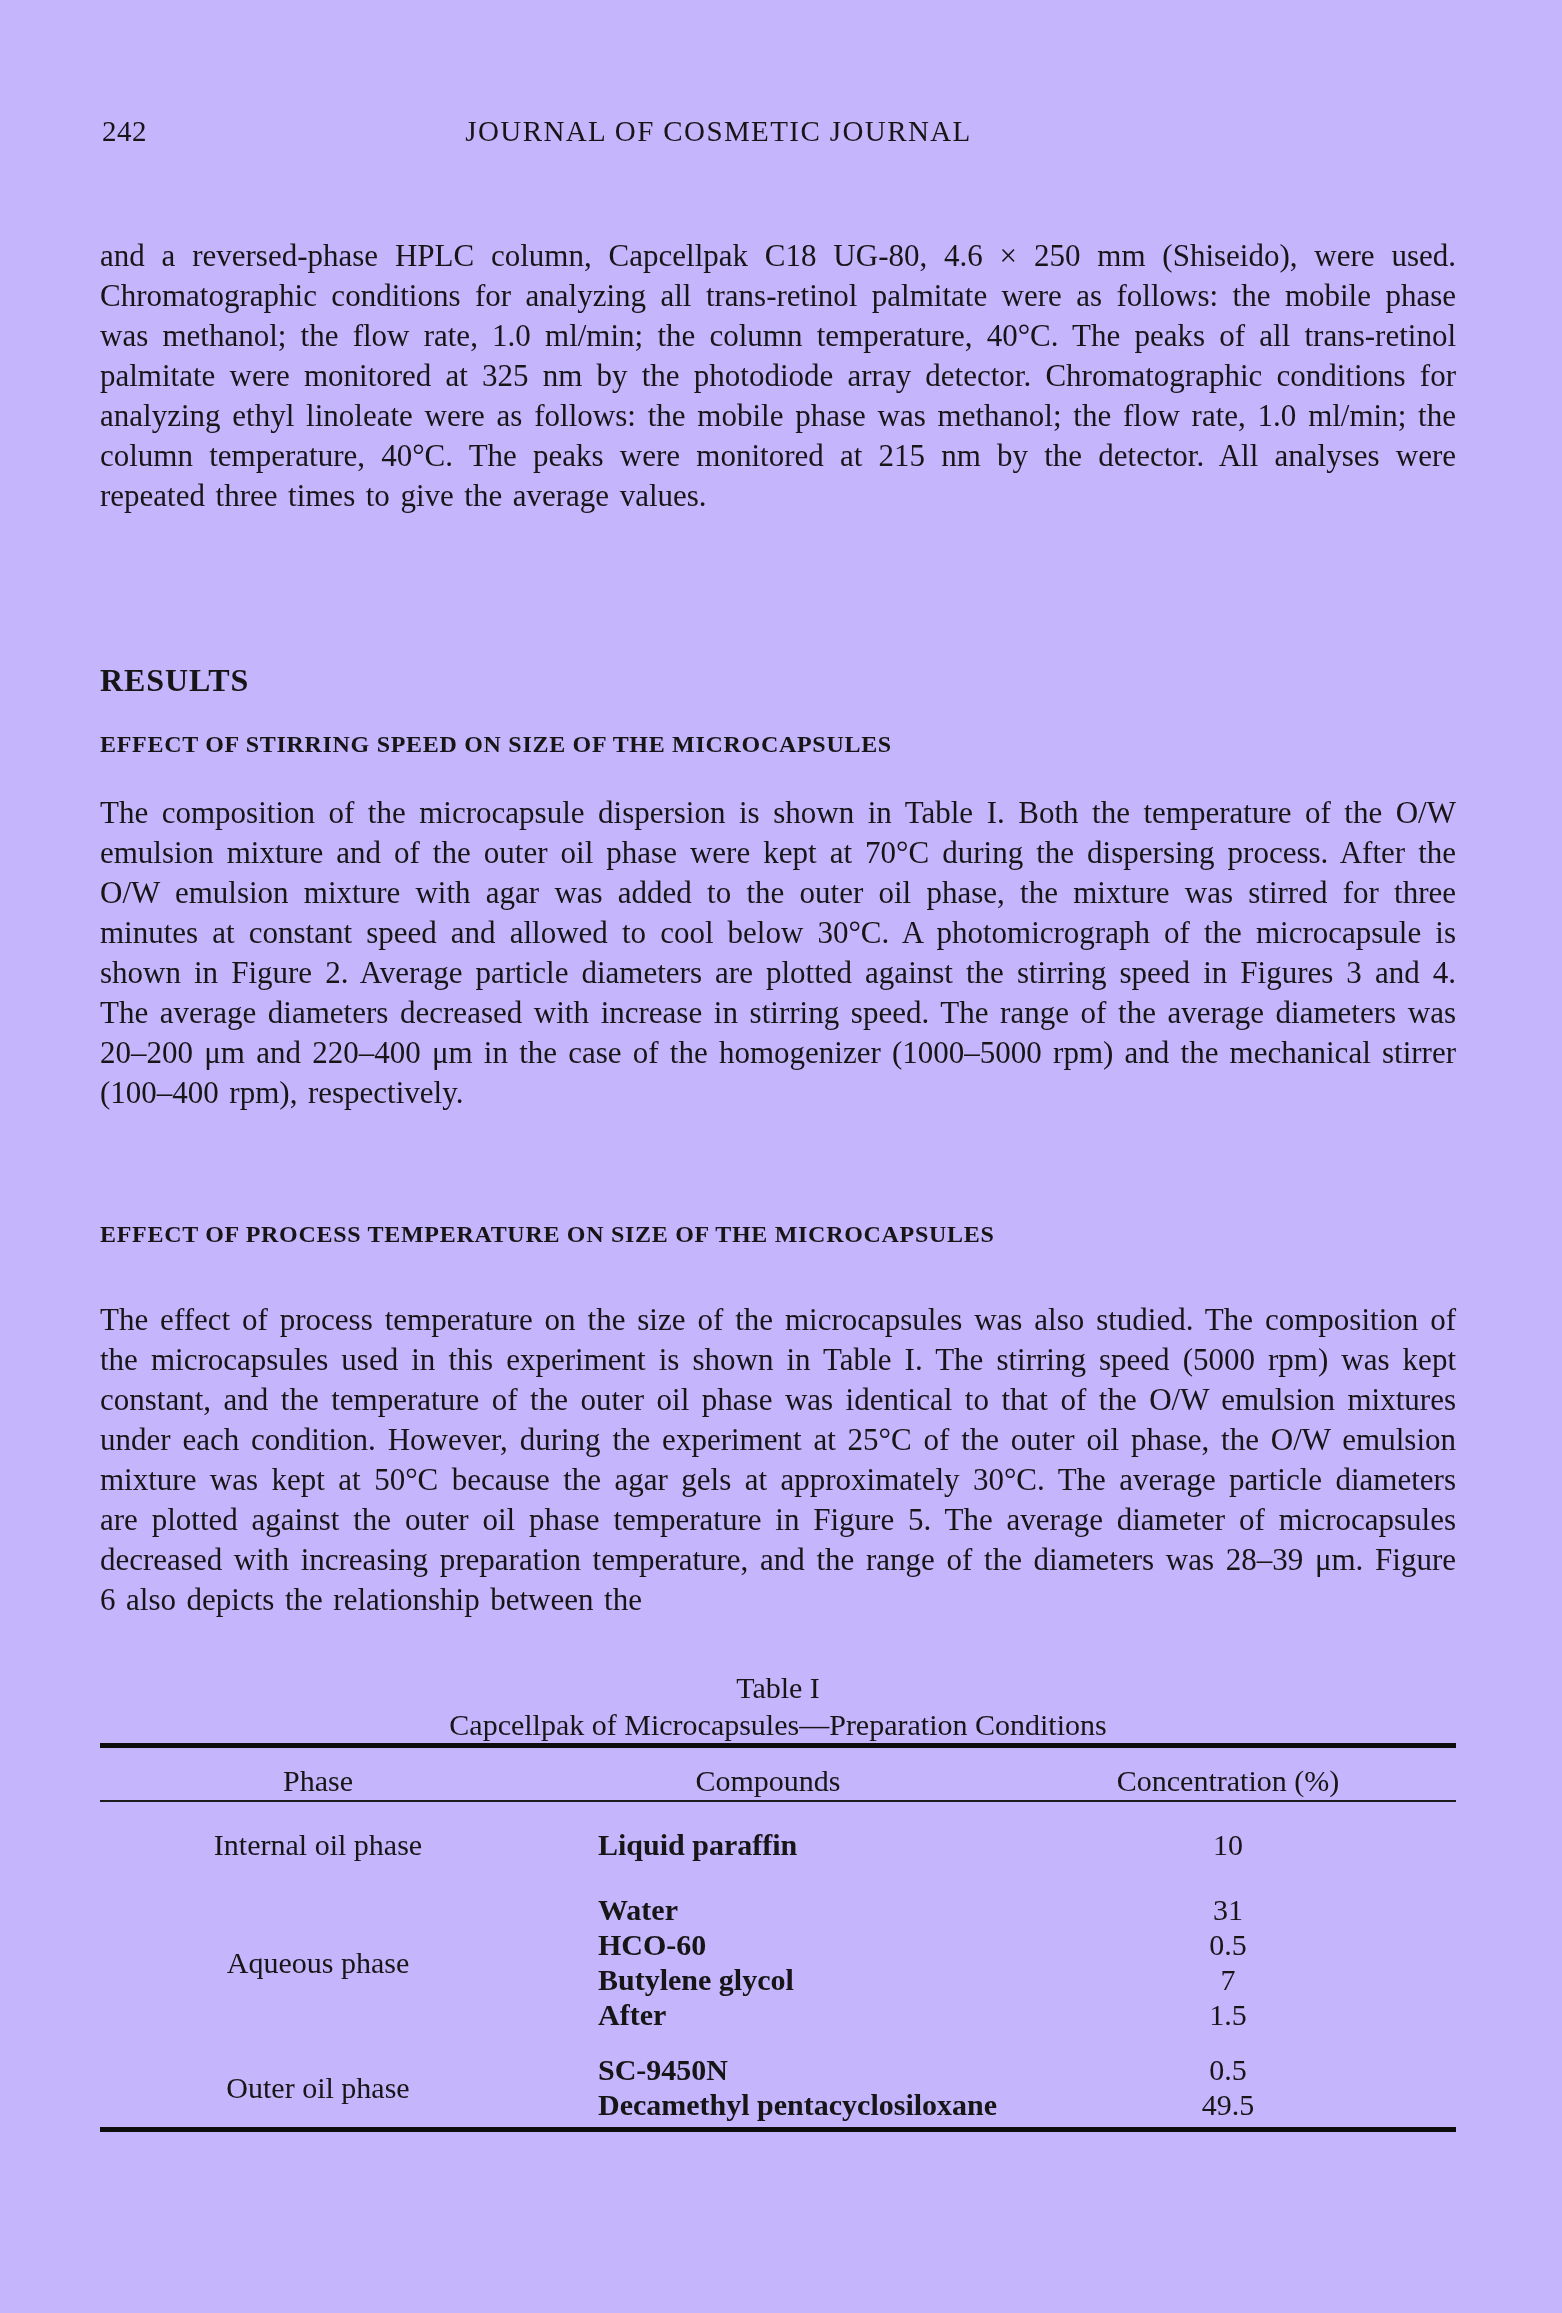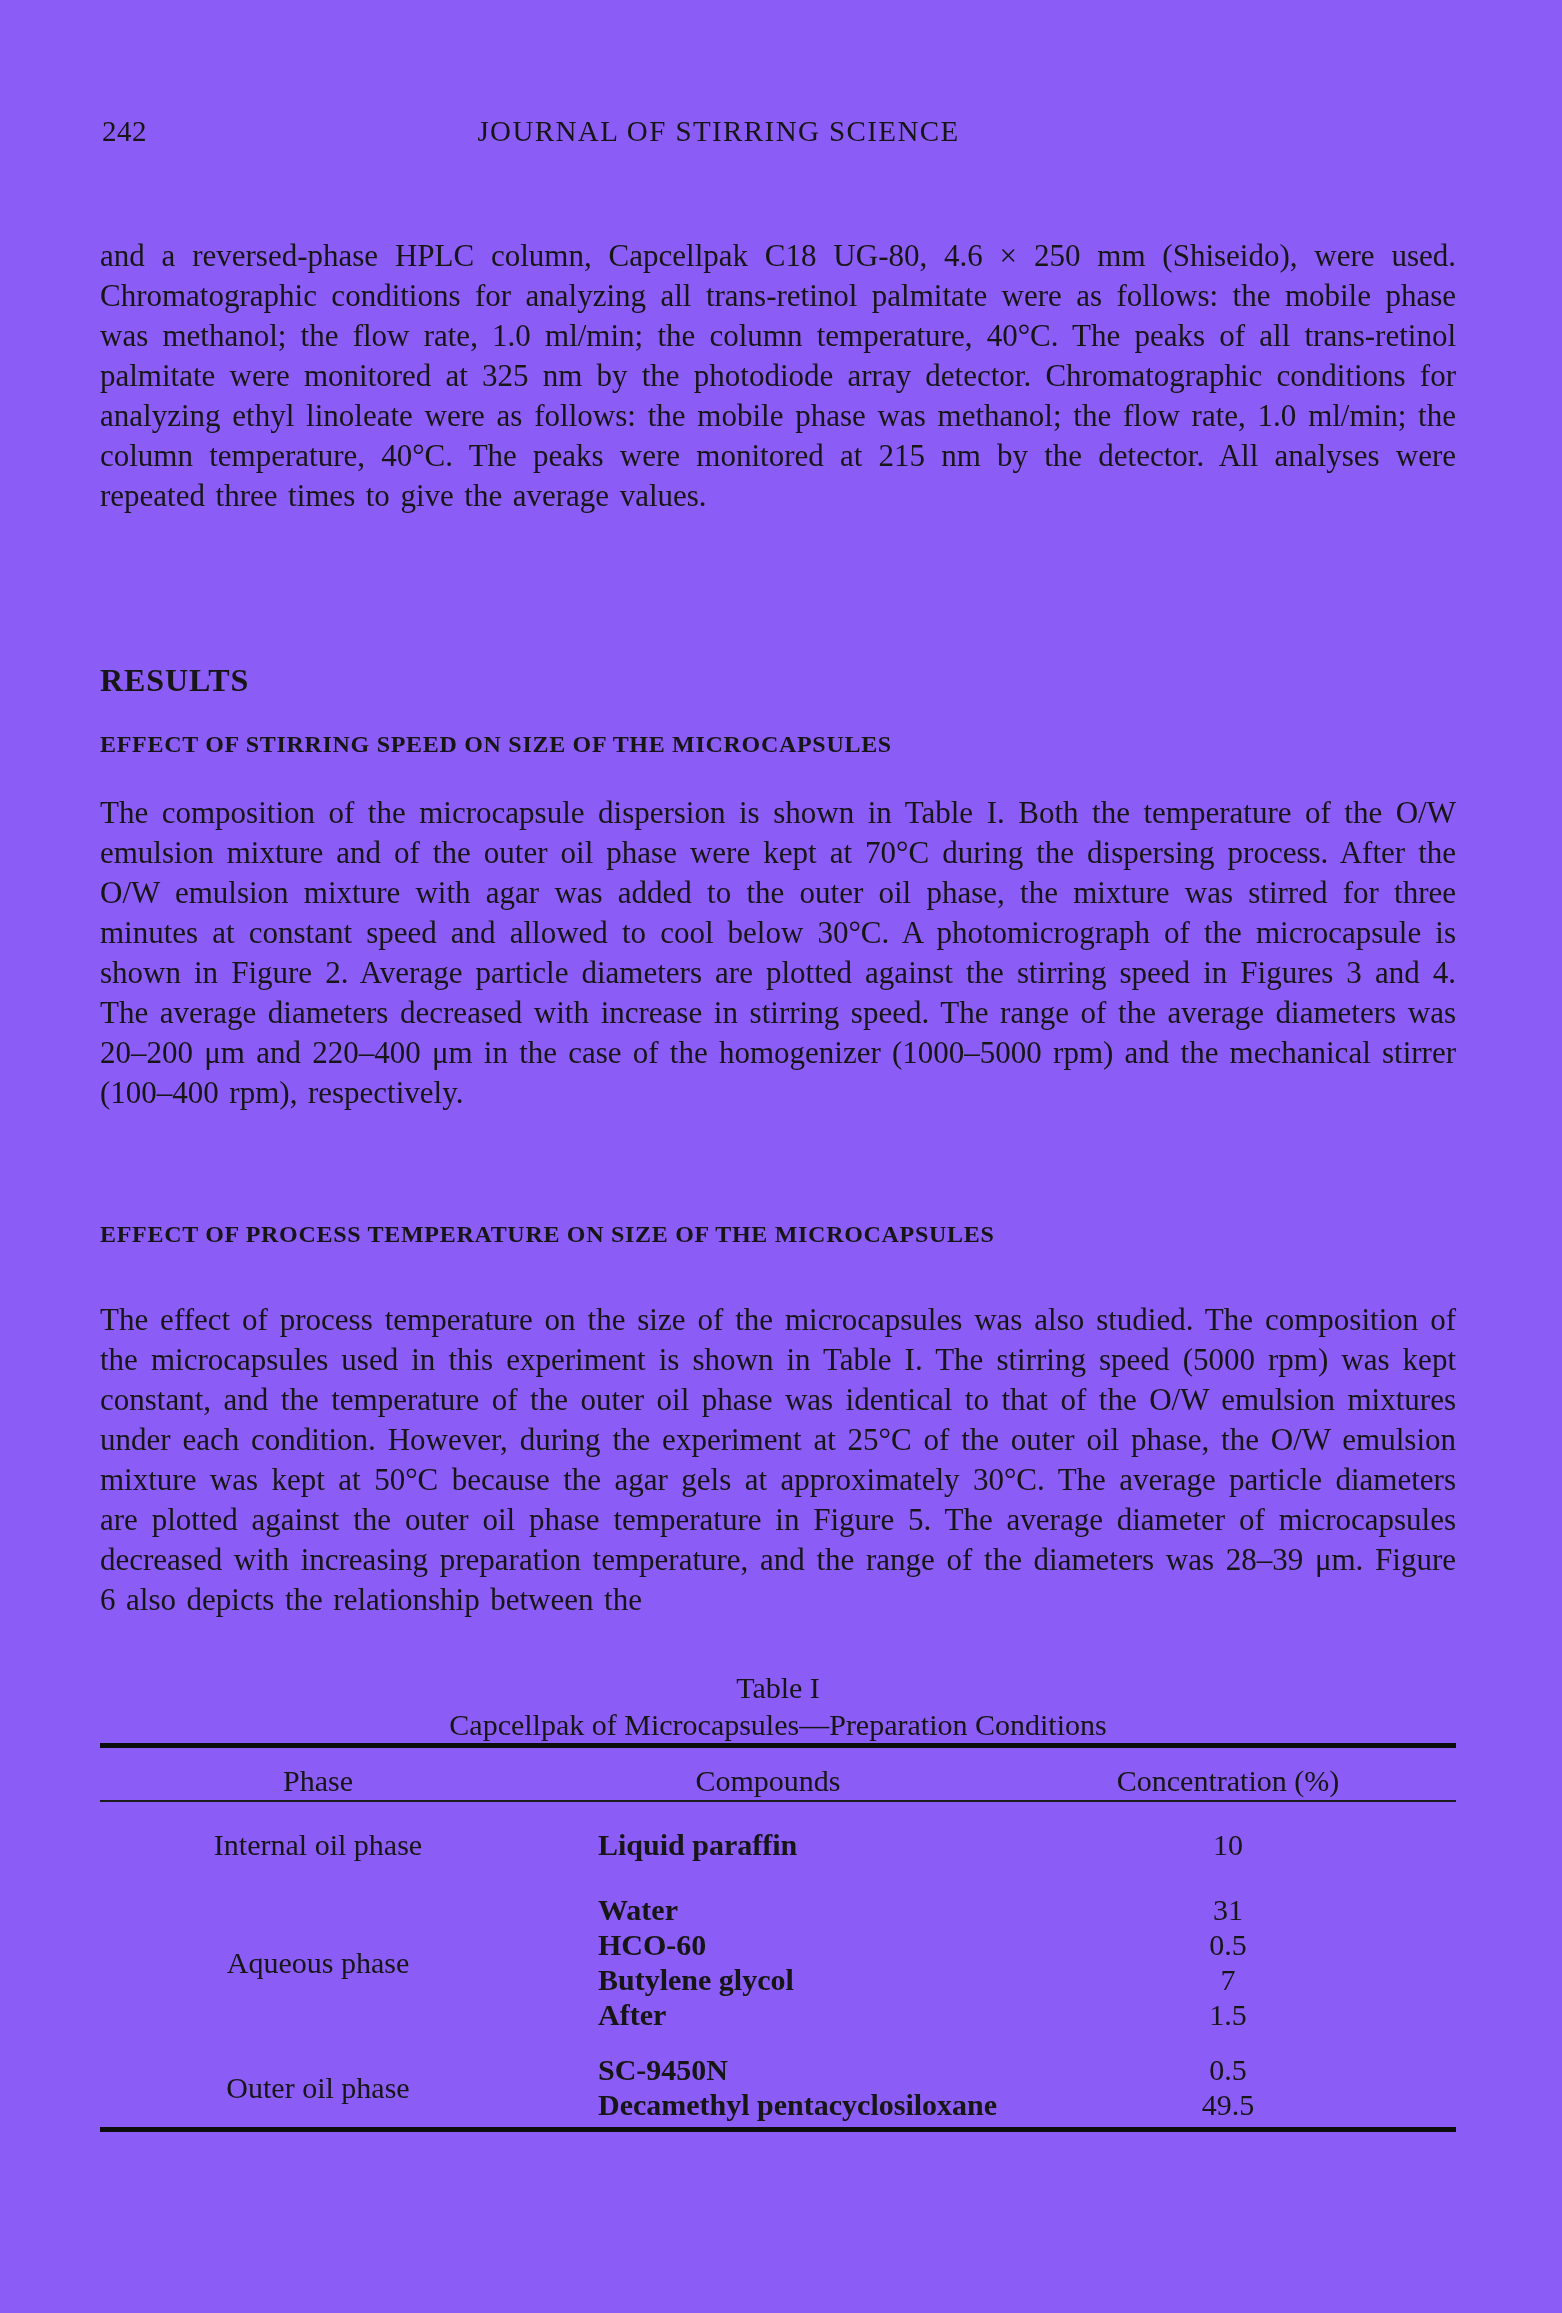--- a/index.html
+++ b/index.html
@@ -4,21 +4,21 @@
 <style>
   html, body {
     margin: 0;
     padding: 0;
     background: #e8e8e8;
   }
   .page {
     position: relative;
     width: 1563px;
     height: 2313px;
-    background: #8b5cf6;
+    background: #c4b5fd;
     font-family: "Liberation Serif", "DejaVu Serif", serif;
     color: #161616;
     overflow: hidden;
   }
   .abs { position: absolute; }
 
   .running-head-row {
     top: 115px; left: 100px; width: 1356px; height: 41px;
   }
   .page-number {
@@ -92,21 +92,21 @@
   .compound-cell { padding-left: 62px; white-space: nowrap; }
   .conc-cell { text-align: center; white-space: nowrap; }
 </style>
 </head>
 <body>
 
 <div class="page">
 
   <div class="abs running-head-row">
     <span class="page-number">242</span>
-    <span class="running-head">JOURNAL OF STIRRING SCIENCE</span>
+    <span class="running-head">JOURNAL OF COSMETIC JOURNAL</span>
   </div>
 
   <p class="abs para para-1">and a reversed-phase HPLC column, Capcellpak C18 UG-80, 4.6 × 250 mm (Shiseido), were used. Chromatographic conditions for analyzing all trans-retinol palmitate were as follows: the mobile phase was methanol; the flow rate, 1.0 ml/min; the column temperature, 40°C. The peaks of all trans-retinol palmitate were monitored at 325 nm by the photodiode array detector. Chromatographic conditions for analyzing ethyl linoleate were as follows: the mobile phase was methanol; the flow rate, 1.0 ml/min; the column temperature, 40°C. The peaks were monitored at 215 nm by the detector. All analyses were repeated three times to give the average values.</p>
 
   <h2 class="abs results-heading">RESULTS</h2>
 
   <h3 class="abs subsection-heading subsection-1">EFFECT OF STIRRING SPEED ON SIZE OF THE MICROCAPSULES</h3>
 
   <p class="abs para para-2">The composition of the microcapsule dispersion is shown in Table I. Both the temperature of the O/W emulsion mixture and of the outer oil phase were kept at 70°C during the dispersing process. After the O/W emulsion mixture with agar was added to the outer oil phase, the mixture was stirred for three minutes at constant speed and allowed to cool below 30°C. A photomicrograph of the microcapsule is shown in Figure 2. Average particle diameters are plotted against the stirring speed in Figures 3 and 4. The average diameters decreased with increase in stirring speed. The range of the average diameters was 20–200 μm and 220–400 μm in the case of the homogenizer (1000–5000 rpm) and the mechanical stirrer (100–400 rpm), respectively.</p>
 

